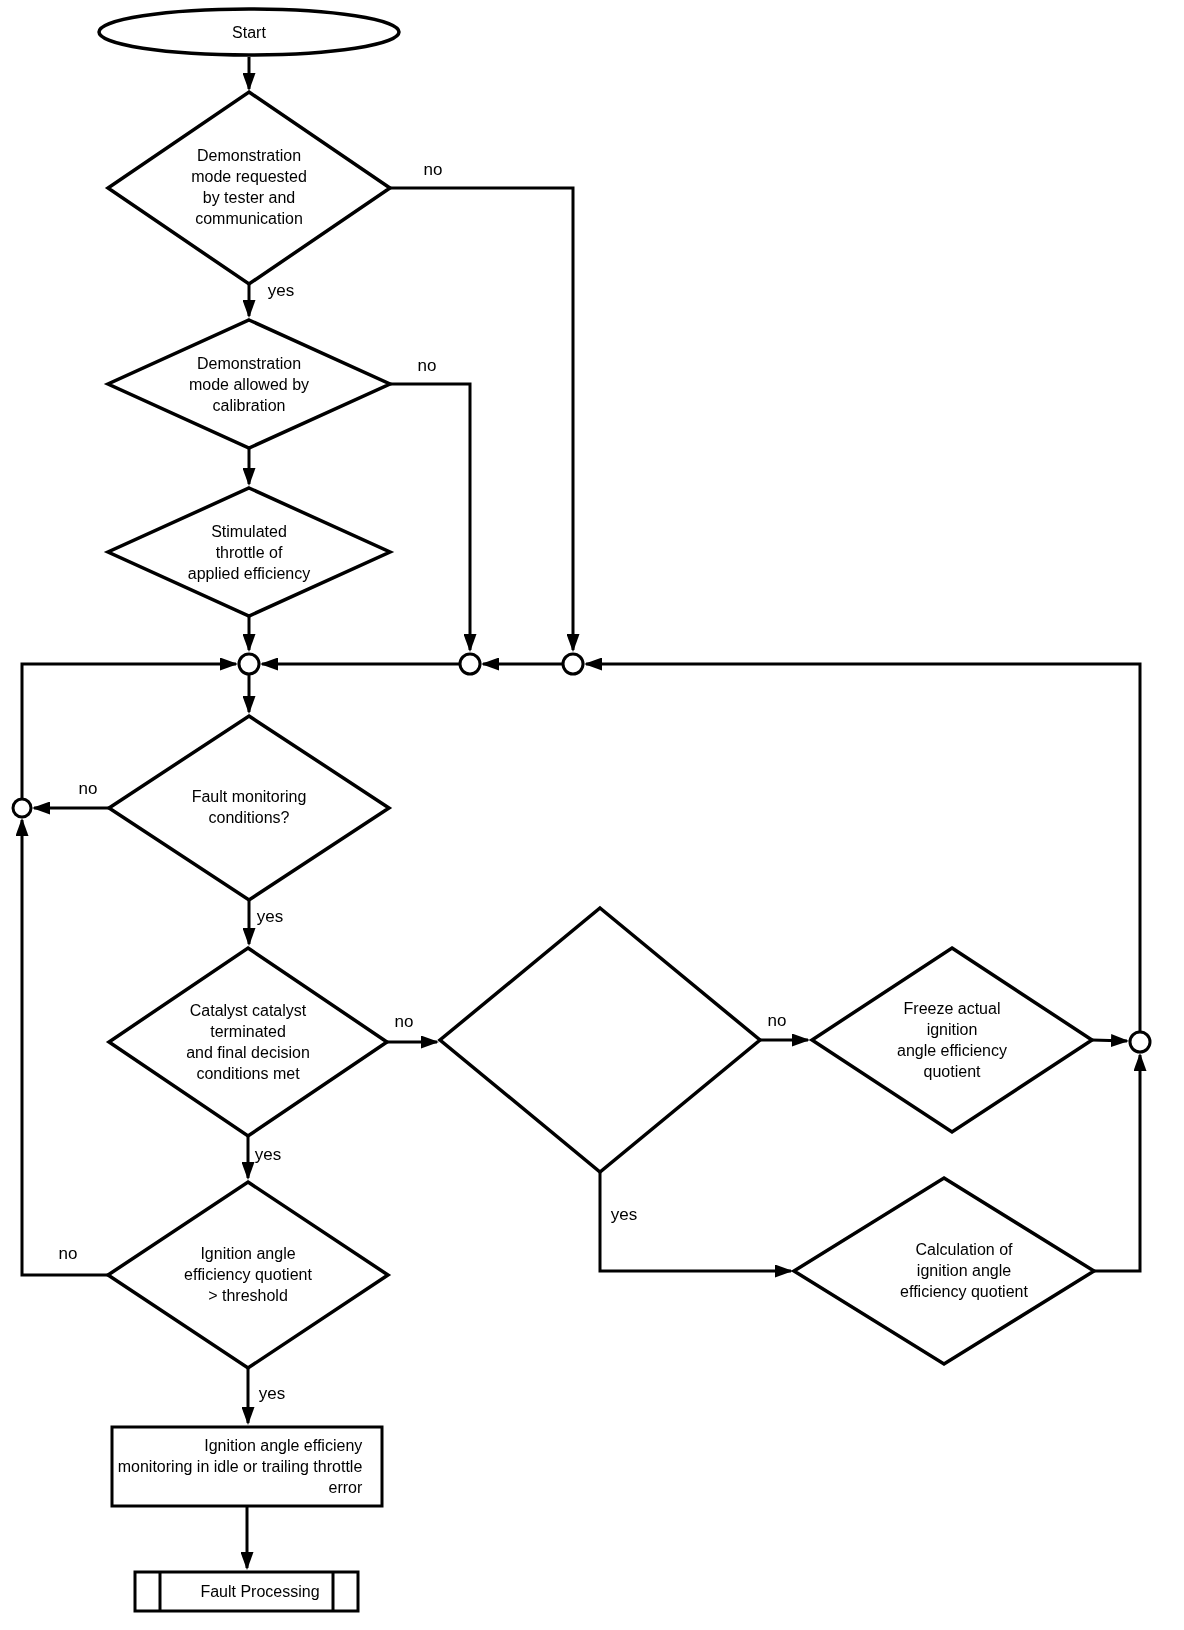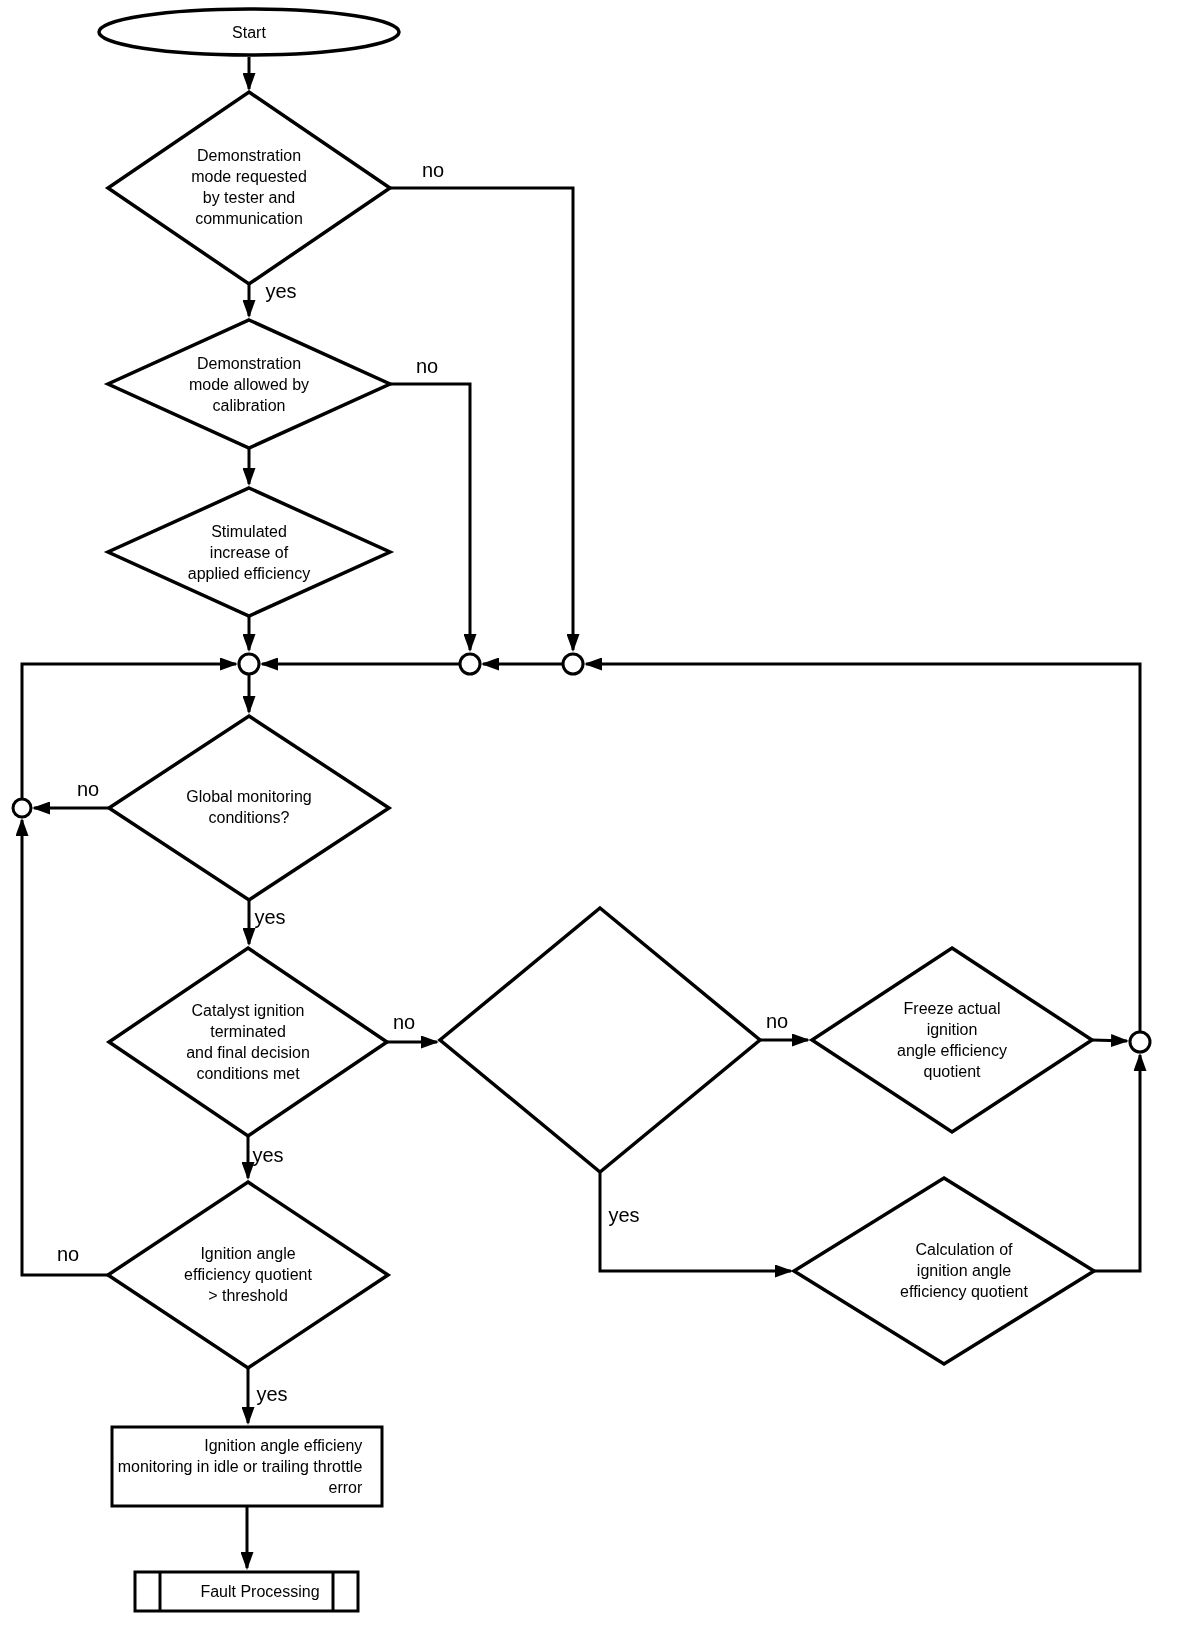--- a/index.html
+++ b/index.html
@@ -21,21 +21,21 @@
   .edge { fill:none; stroke:var(--line,#000); stroke-width:3px; }
   .barline { stroke:var(--line,#000); stroke-width:3px; }
   .arrowhead { fill:var(--line,#000); stroke:none; }
   .lbl {
     position:absolute; transform:translate(-50%,-50%);
     text-align:center; white-space:pre-line;
     font-size:16px; line-height:21px; color:var(--line,#000);
   }
   .elbl {
     position:absolute; transform:translate(-50%,-50%);
-    font-size:20px; line-height:18px; color:var(--line,#000);
+    font-size:17px; line-height:18px; color:var(--line,#000);
     white-space:nowrap;
   }
 </style>
 </head>
 <body>
 
 <div class="canvas">
 
   <svg width="1184" height="1630" viewBox="0 0 1184 1630">
     <defs>
@@ -91,25 +91,25 @@
 
   <div class="lbl" style="left:249px; top:32px;">Start</div>
   <div class="lbl" style="left:249px; top:187px;">Demonstration
 mode requested
 by tester and
 communication</div>
   <div class="lbl" style="left:249px; top:384px;">Demonstration
 mode allowed by
 calibration</div>
   <div class="lbl" style="left:249px; top:552px;">Stimulated
-increase of
+throttle of
 applied efficiency</div>
-  <div class="lbl" style="left:249px; top:807px;">Global monitoring
+  <div class="lbl" style="left:249px; top:807px;">Fault monitoring
 conditions?</div>
-  <div class="lbl" style="left:248px; top:1042px;">Catalyst ignition
+  <div class="lbl" style="left:248px; top:1042px;">Catalyst catalyst
 terminated
 and final decision
 conditions met</div>
   <div class="lbl" style="left:952px; top:1040px;text-align:center;">Freeze actual
 ignition
 angle efficiency
 quotient</div>
   <div class="lbl" style="left:964px; top:1270px;">Calculation of
 ignition angle
 efficiency quotient</div>

